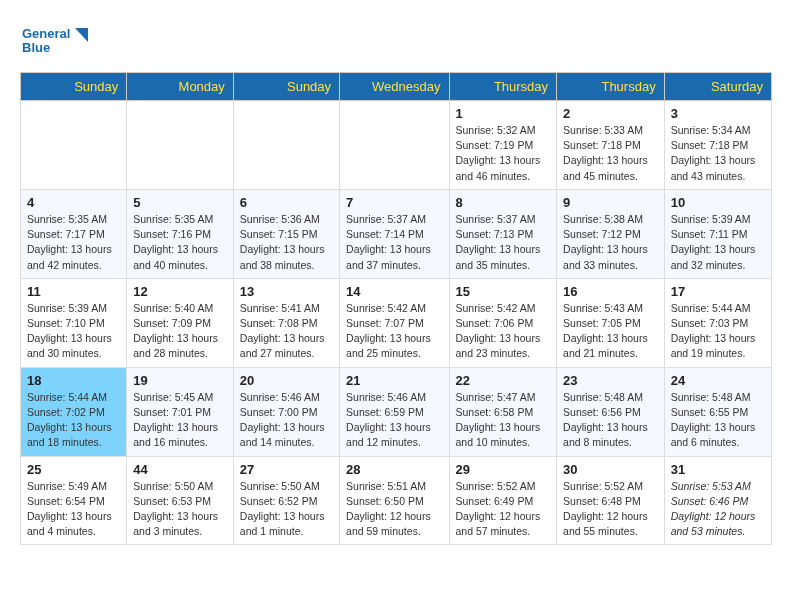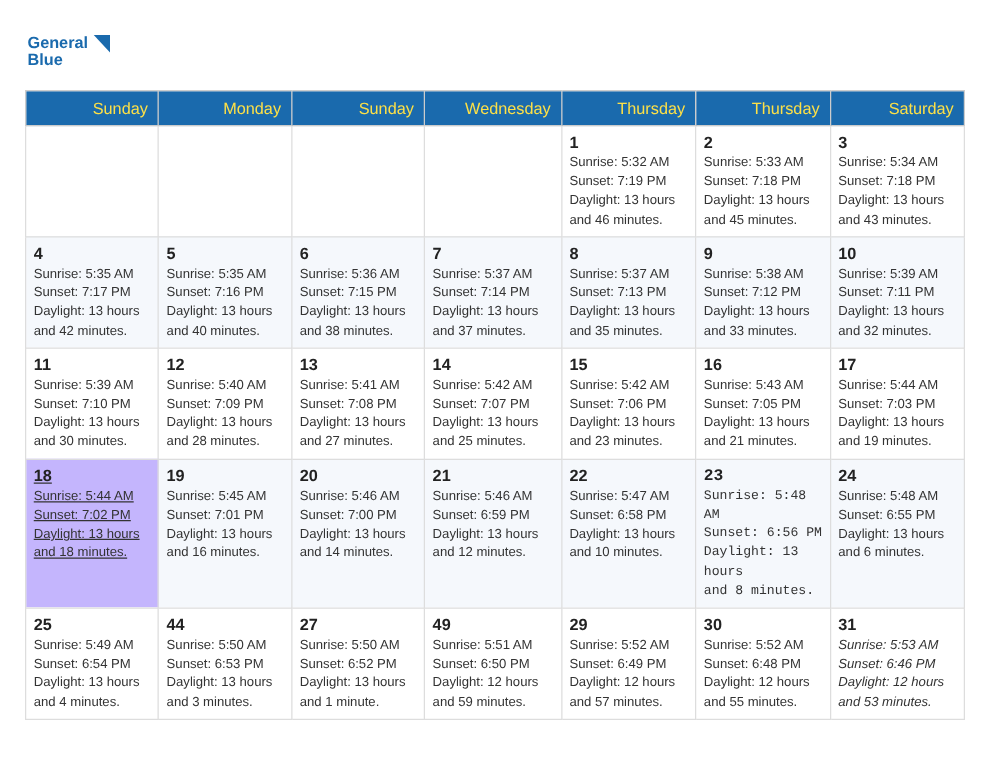--- a/index.html
+++ b/index.html
@@ -224,21 +224,21 @@
         </td>
         <td>
           <span class="day-number">17</span>
           <div class="day-info" style="white-space: pre-line;">Sunrise: 5:44 AM
 Sunset: 7:03 PM
 Daylight: 13 hours
 and 19 minutes.</div>
         </td>
       </tr>
       <tr>
-        <td style="background: #c4b5fd; text-decoration: underline;">
+        <td style="background: #7dd3fc;">
           <span class="day-number">18</span>
           <div class="day-info" style="white-space: pre-line;">Sunrise: 5:44 AM
 Sunset: 7:02 PM
 Daylight: 13 hours
 and 18 minutes.</div>
         </td>
         <td style="background: rgb(245, 248, 252);">
           <span class="day-number">19</span>
           <div class="day-info" style="white-space: pre-line;">Sunrise: 5:45 AM
 Sunset: 7:01 PM
@@ -259,21 +259,21 @@
 Daylight: 13 hours
 and 12 minutes.</div>
         </td>
         <td style="background: rgb(245, 248, 252);">
           <span class="day-number">22</span>
           <div class="day-info" style="white-space: pre-line;">Sunrise: 5:47 AM
 Sunset: 6:58 PM
 Daylight: 13 hours
 and 10 minutes.</div>
         </td>
-        <td style="background: rgb(245, 248, 252); font-family: Liberation Mono, monospace;">
+        <td style="background: rgb(245, 248, 252);">
           <span class="day-number">23</span>
           <div class="day-info" style="white-space: pre-line;">Sunrise: 5:48 AM
 Sunset: 6:56 PM
 Daylight: 13 hours
 and 8 minutes.</div>
         </td>
         <td style="background: rgb(245, 248, 252);">
           <span class="day-number">24</span>
           <div class="day-info" style="white-space: pre-line;">Sunrise: 5:48 AM
 Sunset: 6:55 PM
@@ -297,21 +297,21 @@
 and 3 minutes.</div>
         </td>
         <td>
           <span class="day-number">27</span>
           <div class="day-info" style="white-space: pre-line;">Sunrise: 5:50 AM
 Sunset: 6:52 PM
 Daylight: 13 hours
 and 1 minute.</div>
         </td>
         <td>
-          <span class="day-number">49</span>
+          <span class="day-number">28</span>
           <div class="day-info" style="white-space: pre-line;">Sunrise: 5:51 AM
 Sunset: 6:50 PM
 Daylight: 12 hours
 and 59 minutes.</div>
         </td>
         <td>
           <span class="day-number">29</span>
           <div class="day-info" style="white-space: pre-line;">Sunrise: 5:52 AM
 Sunset: 6:49 PM
 Daylight: 12 hours

